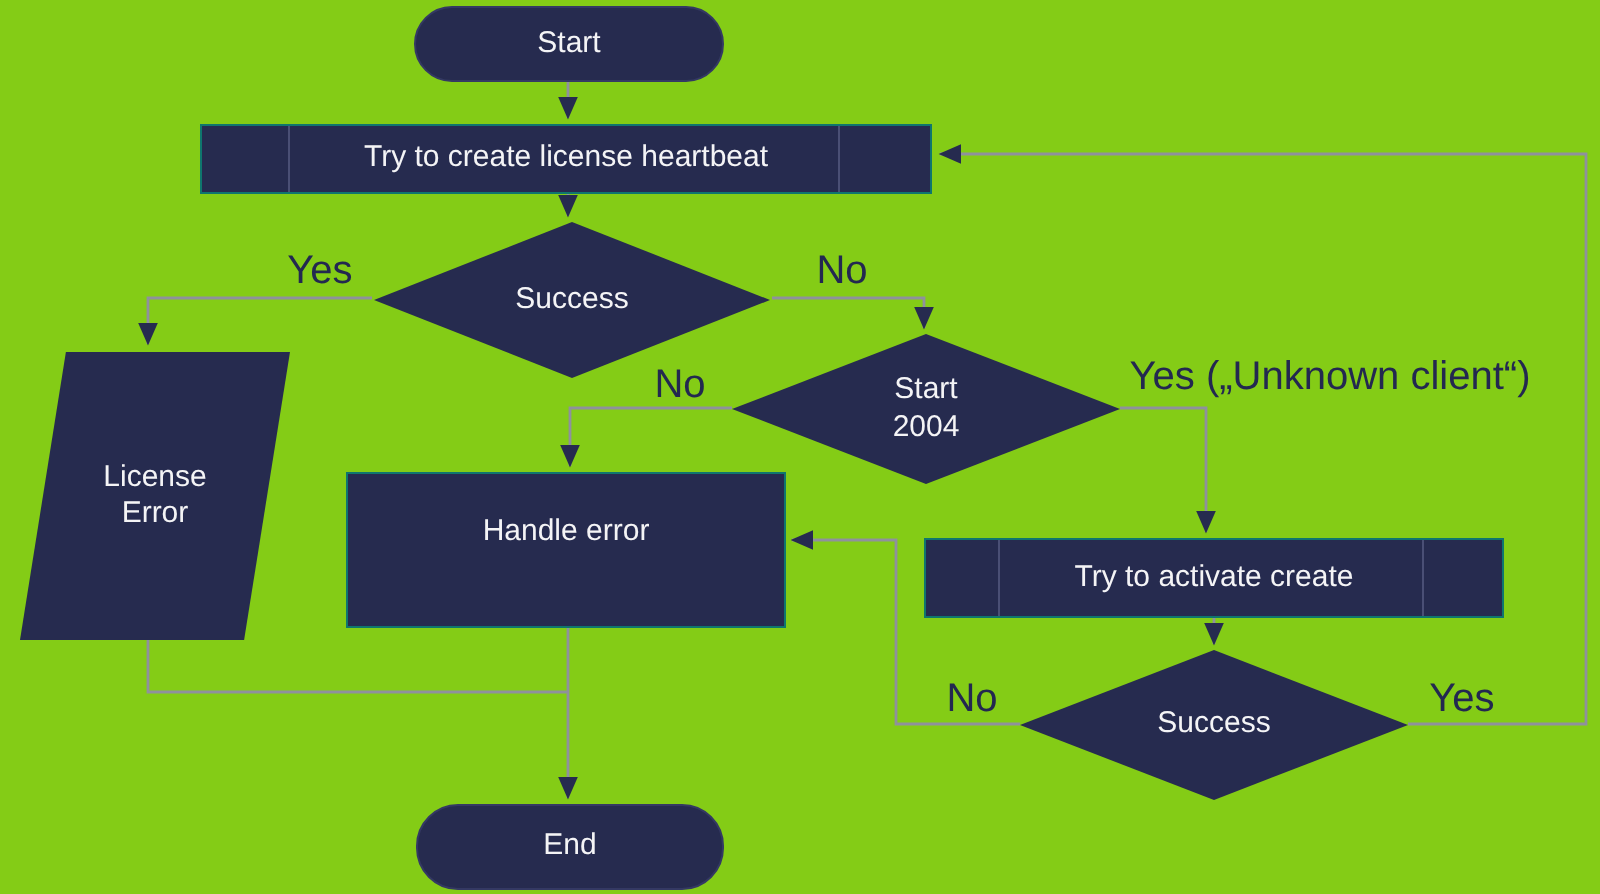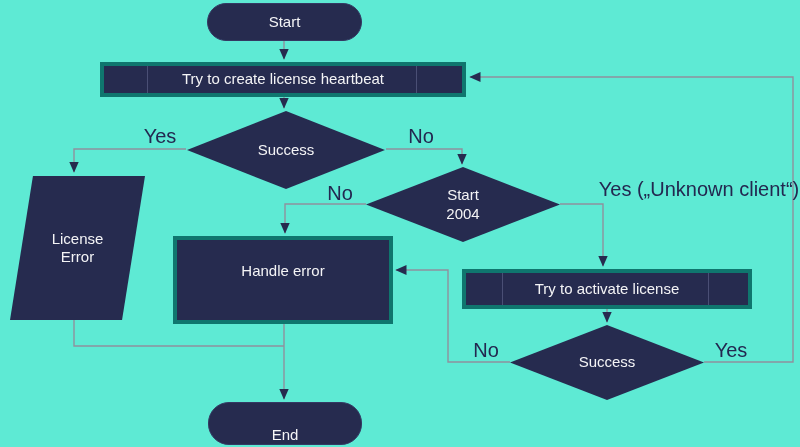--- a/index.html
+++ b/index.html
@@ -1,38 +1,38 @@
 <!DOCTYPE html>
 <html><head>
 <meta charset="utf-8">
 <style>
   html, body { margin: 0; padding: 0; background: #ffffff; }
   .canvas {
     position: relative;
     width: 800px;
     height: 447px;
-    background: #5eead4;
+    background: #84cc16;
     font-family: "Liberation Sans", sans-serif;
     overflow: hidden;
   }
   .edges { position: absolute; left: 0; top: 0; width: 800px; height: 447px; }
   .node {
     position: absolute;
     background: #262b4f;
     color: #f4f4f6;
     display: flex;
     align-items: center;
     justify-content: center;
     text-align: center;
     font-size: 15px;
     line-height: 1.22;
     box-sizing: border-box;
   }
   .terminator { border-radius: 21px; border: 1px solid #343963; }
-  .process { border: 4px solid #0f766e; }
+  .process { border: 1px solid #0f766e; }
   .decision {
     clip-path: polygon(50% 0, 100% 50%, 50% 100%, 0 50%);
   }
   .parallelogram {
     clip-path: polygon(17% 0, 100% 0, 83% 100%, 0 100%);
   }
   .divider {
     position: absolute;
     top: 0;
     bottom: 0;
@@ -94,41 +94,41 @@
     </span>
   </div>
 
   <div class="node decision" style="left:366px; top:167px; width:194px; height:75px;">
     <span>
       <span>Start</span><br>
       <span>2004</span>
     </span>
   </div>
 
-  <div class="node process" style="left:173px; top:236px; width:220px; height:88px;">
+  <div class="node process" style="left:173px; top:236px; width:220px; height:78px;">
     <span>
       <span>Handle error</span><br>
       <br>
     </span>
   </div>
 
   <div class="node process" style="left:462px; top:269px; width:290px; height:40px;">
     <div class="divider" style="left:36px;"></div>
     <div class="divider" style="right:39px;"></div>
-    <span>Try to activate license</span>
+    <span>Try to activate create</span>
   </div>
 
   <div class="node decision" style="left:510px; top:325px; width:194px; height:75px;">
     <span>Success</span>
   </div>
 
-  <div class="node terminator" style="left:208px; top:402px; width:154px; height:43px;align-items:flex-end;">
+  <div class="node terminator" style="left:208px; top:402px; width:154px; height:43px;">
     <span>End</span>
   </div>
 
   <span class="edge-label" style="left:160px; top:136px;">Yes</span>
   <span class="edge-label" style="left:421px; top:136px;">No</span>
   <span class="edge-label" style="left:340px; top:193px;">No</span>
-  <span class="edge-label" style="left:699px; top:189px;text-align:center;">Yes („Unknown client“)</span>
+  <span class="edge-label" style="left:665px; top:189px;text-align:center;">Yes („Unknown client“)</span>
   <span class="edge-label" style="left:486px; top:350px;">No</span>
   <span class="edge-label" style="left:731px; top:350px;">Yes</span>
 
 </div>
 
 </body></html>

